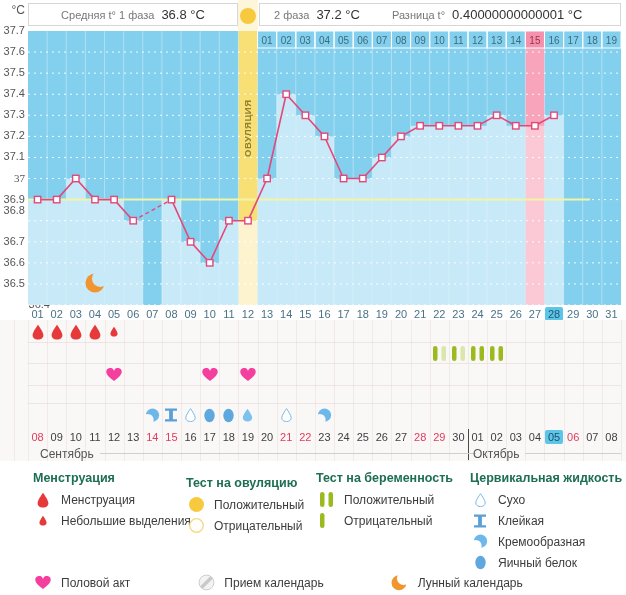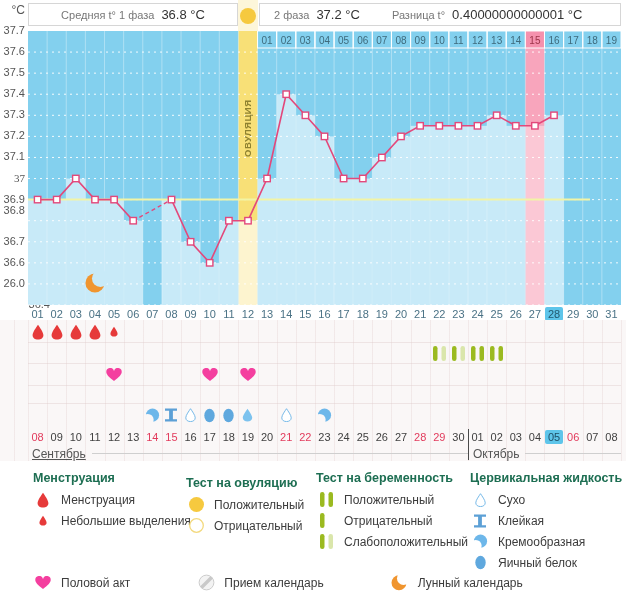--- a/index.html
+++ b/index.html
@@ -69,21 +69,21 @@
       <div class="ytick" style="top: 66.1538px;">37.5</div>
       <div class="ytick" style="top: 87.2308px;">37.4</div>
       <div class="ytick" style="top: 108.308px;">37.3</div>
       <div class="ytick" style="top: 129.385px;">37.2</div>
       <div class="ytick" style="top: 150.462px;">37.1</div>
       <div class="ytick" style="top: 171.538px; font-family: Liberation Serif, serif;">37</div>
       <div class="ytick" style="top: 192.615px;">36.9</div>
       <div class="ytick" style="top: 204px;">36.8</div>
       <div class="ytick" style="top: 234.769px;">36.7</div>
       <div class="ytick" style="top: 255.846px;">36.6</div>
-      <div class="ytick" style="top: 276.923px;">26.0</div>
+      <div class="ytick" style="top: 276.923px;">36.5</div>
       <div class="ytick" style="top: 298px; padding-left: 25px;">36.4</div>
     </div>
 
   <div class="hdr" id="box1">
     <span class="lbl">Средняя t° 1 фаза</span>
     <span class="val">36.8 °C</span>
   </div>
   <div class="ovu-strip">
     <span class="ovu-dot"></span>
   </div>
@@ -435,21 +435,21 @@
       <div class="datecell" style="left: 497.355px; width: 19.129px;">04</div>
       <div class="datecell today" style="left: 516.484px; width: 19.129px;">
         <span class="tbadge">05</span>
       </div>
       <div class="datecell red" style="left: 535.613px; width: 19.129px;">06</div>
       <div class="datecell" style="left: 554.742px; width: 19.129px;">07</div>
       <div class="datecell" style="left: 573.871px; width: 19.129px;">08</div>
     </div>
   <div id="month-sep"></div>
   <div id="months">
-      <div class="month" style="left: 32px; width: 435.968px; text-decoration: underline;">
+      <div class="month" style="left: 40px; width: 435.968px;">
         <span>Сентябрь</span>
         <span class="mline"></span>
       </div>
       <div class="month" style="left: 472.968px; width: 148.032px;">
         <span>Октябрь</span>
         <span class="mline"></span>
       </div>
     </div>
 
   <div id="legend">
@@ -502,29 +502,20 @@
           </span>
           <span>Положительный</span>
         </div>
         <div class="leg-item">
           <span class="leg-ic">
             <svg width="15" height="17" viewBox="0 0 15 17">
               <rect x="1" y="1" width="4.5" height="15" rx="2.2" fill="#9bba20"></rect>
             </svg>
           </span>
           <span>Отрицательный</span>
-        </div>
-        <div class="leg-item">
-          <span class="leg-ic">
-            <svg width="15" height="17" viewBox="0 0 15 17">
-              <rect x="1" y="1" width="4.5" height="15" rx="2.2" fill="#9bba20"></rect>
-              <rect x="9.5" y="1" width="4.5" height="15" rx="2.2" fill="#dae6ab"></rect>
-            </svg>
-          </span>
-          <span>Слабоположительный</span>
         </div>
       </div>
       <div class="leg-col" style="left: 470px; top: 471px;">
         <div class="leg-h">Цервикальная жидкость</div>
         <div class="leg-item">
           <span class="leg-ic">
             <svg width="11" height="14" viewBox="0 0 12 16">
               <path d="M6 0.8 C4.3 3.5 0.6 8.2 0.6 11.2 C0.6 13.9 3 15.5 6 15.5 C9 15.5 11.4 13.9 11.4 11.2 C11.4 8.2 7.7 3.5 6 0.8 Z" fill="#fff" stroke="#70b6e7" stroke-width="1.1"></path>
             </svg>
           </span>

